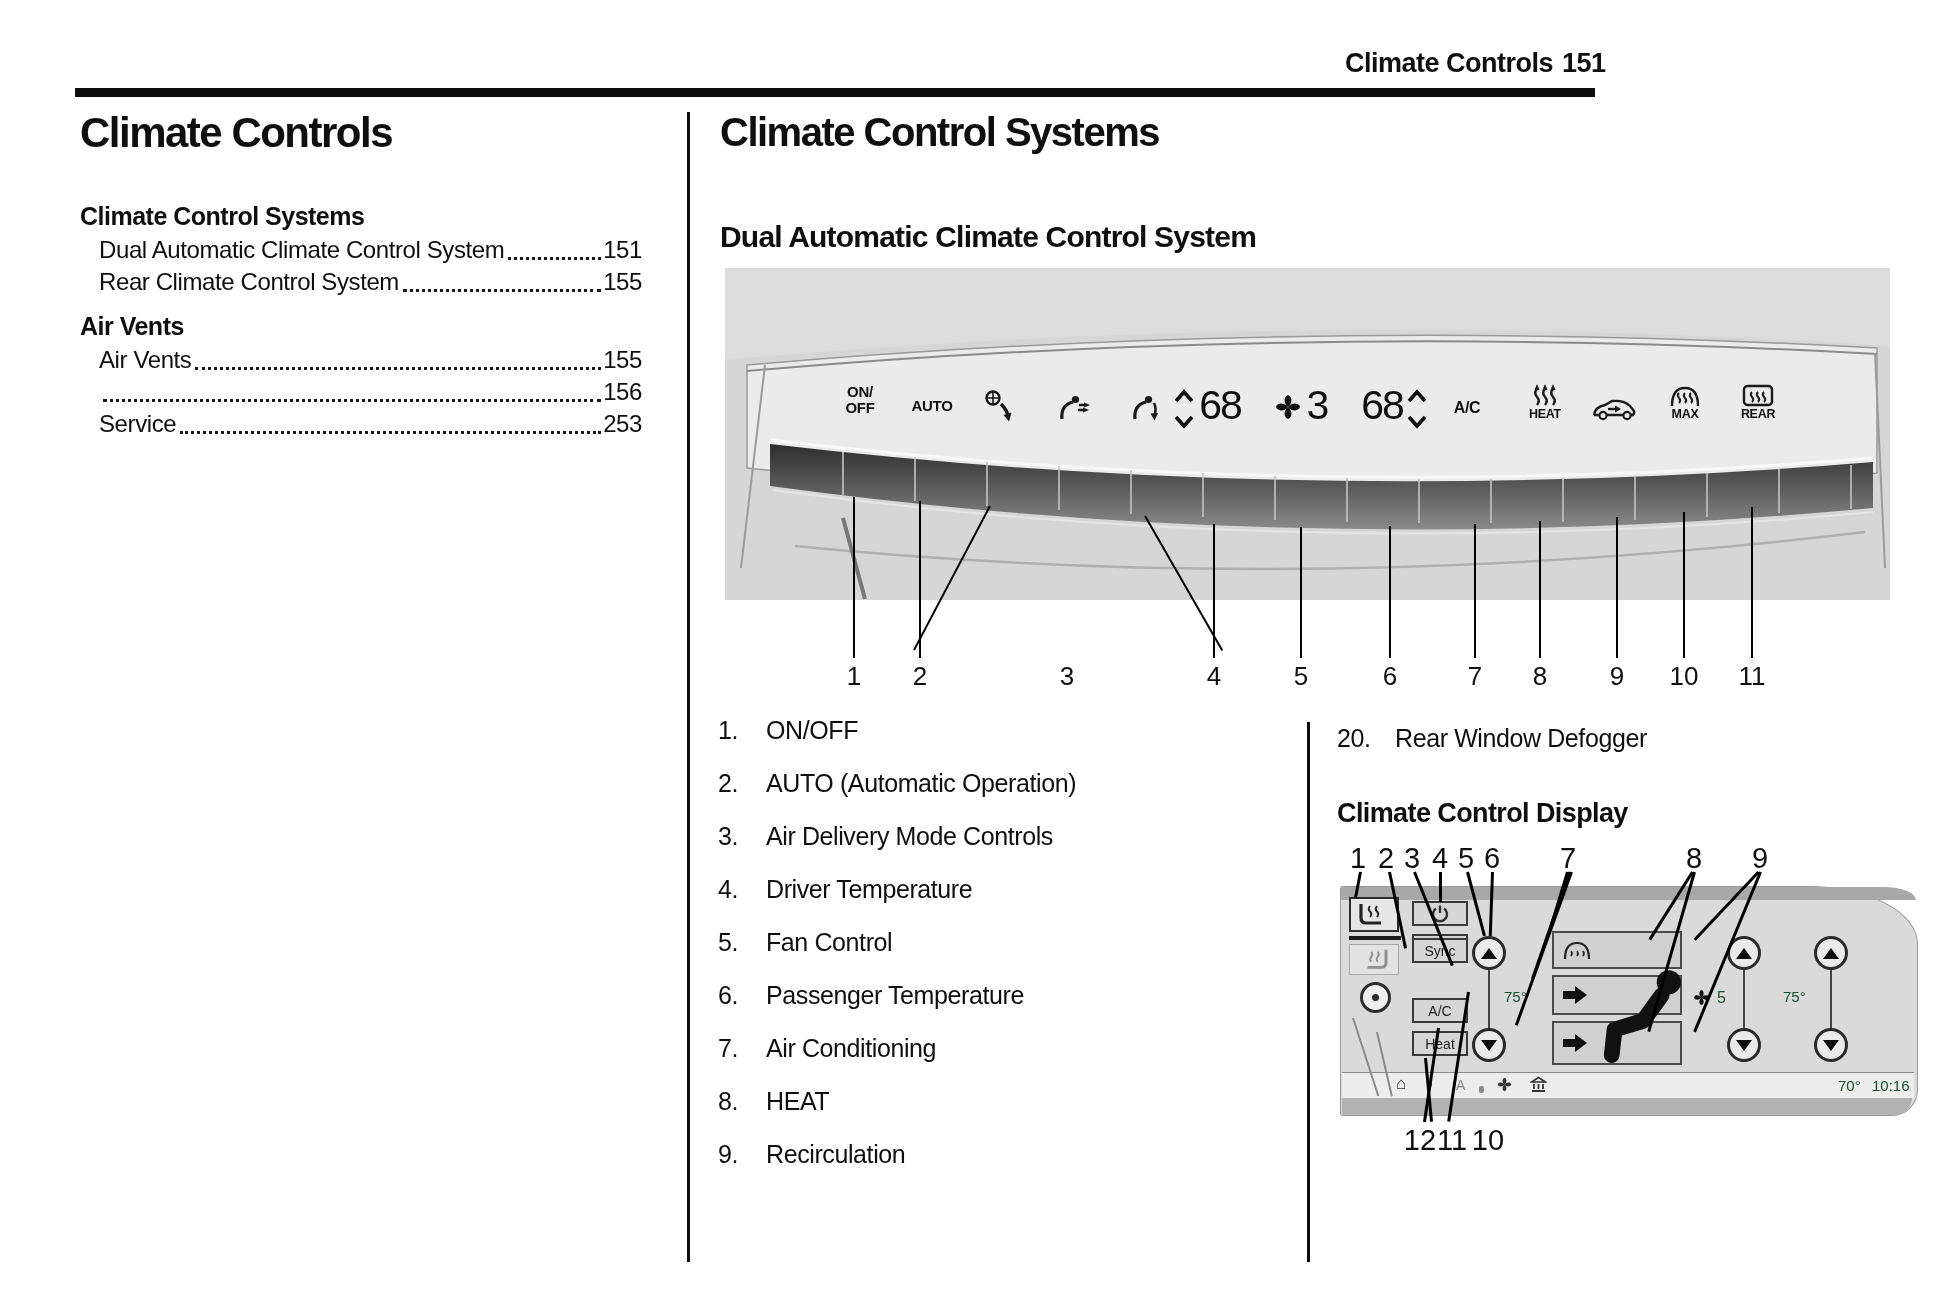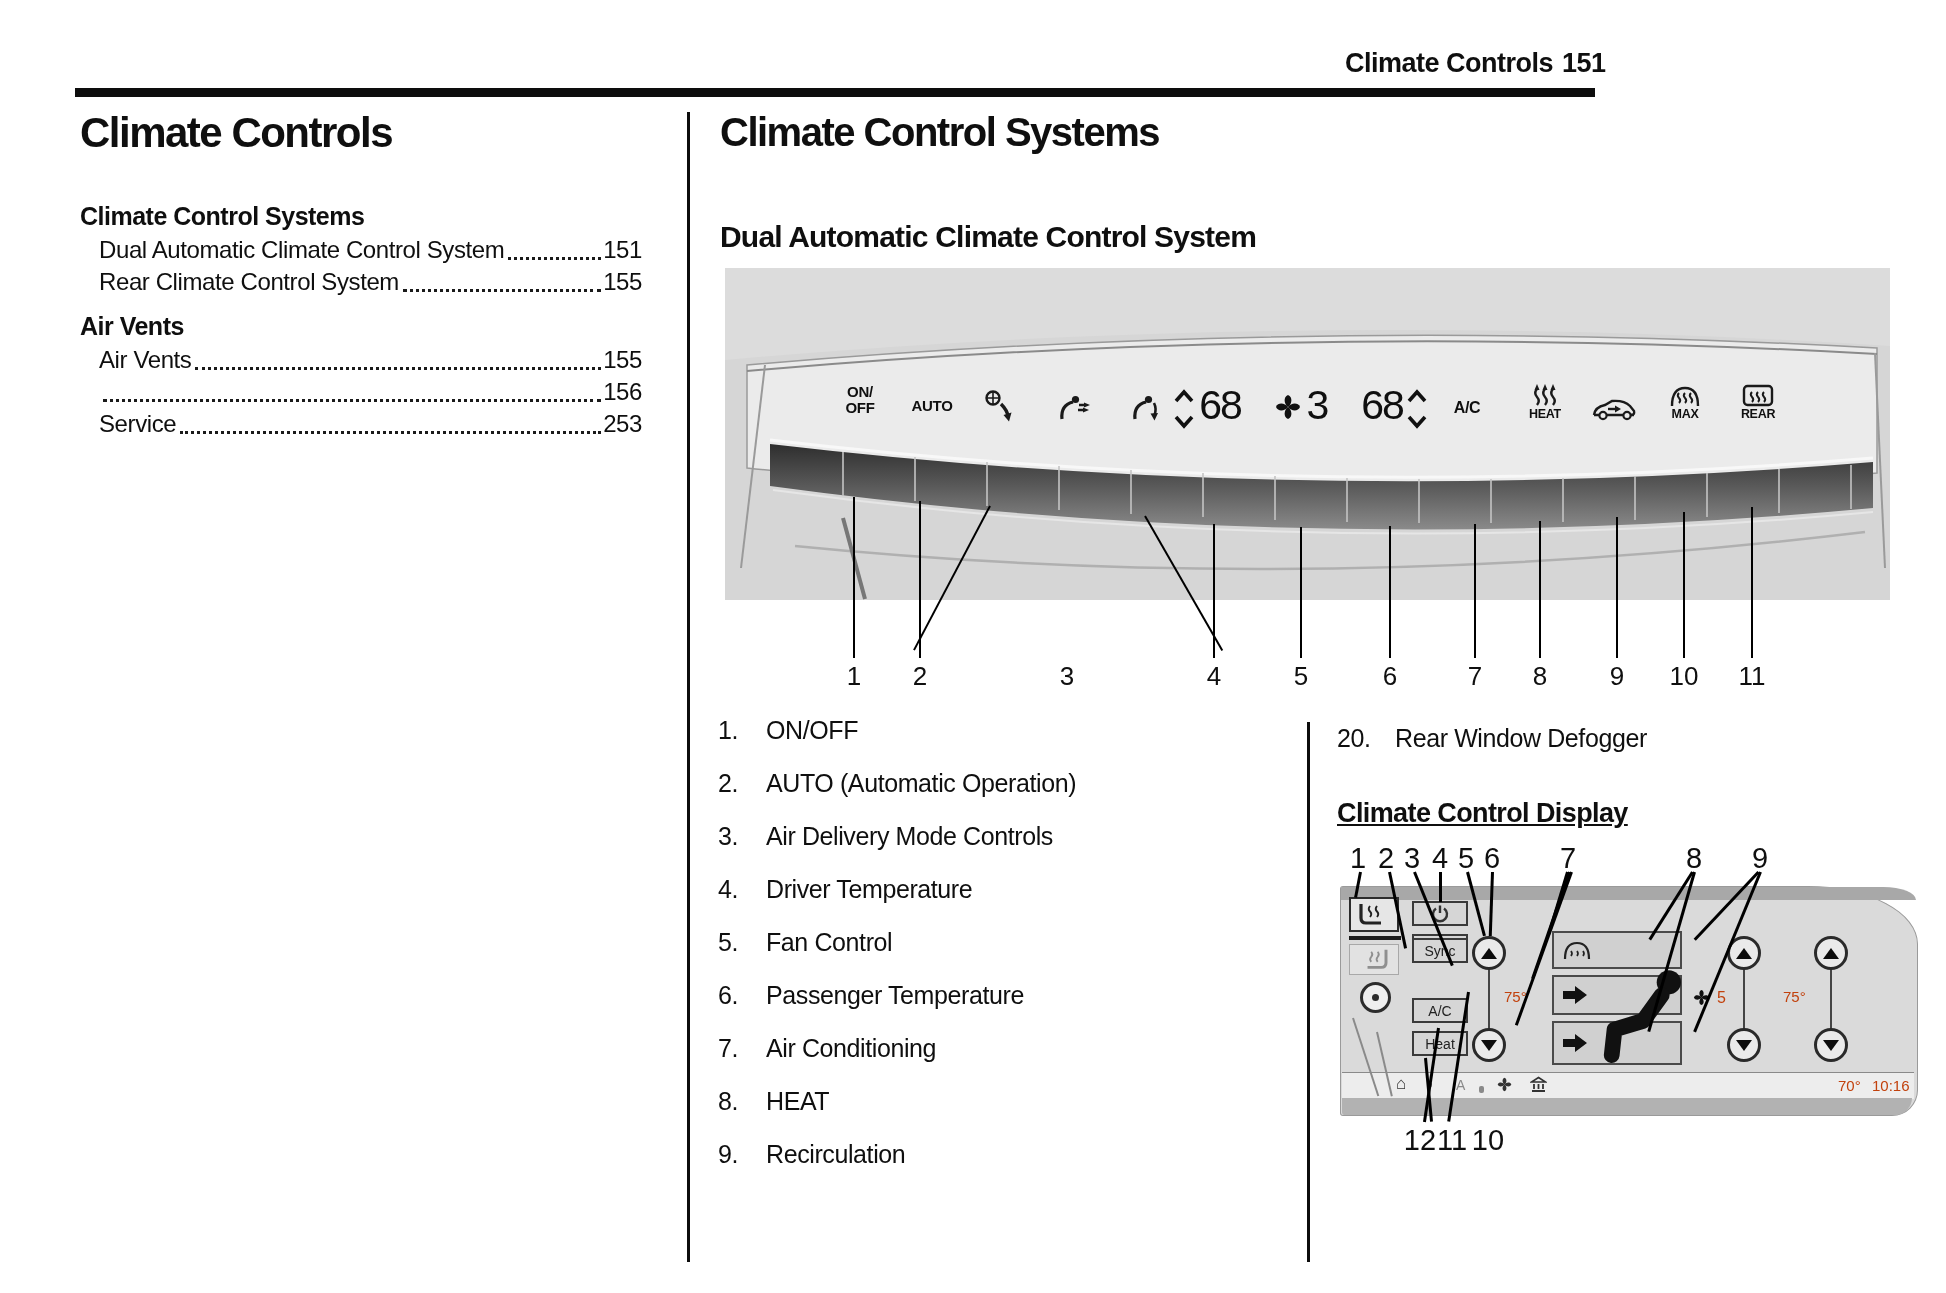--- a/index.html
+++ b/index.html
@@ -36,21 +36,21 @@
   .circ{position:absolute;width:34px;height:34px;border-radius:50%;background:#eaeaea;border:3px solid #2a2a2a;
         display:flex;align-items:center;justify-content:center;box-sizing:border-box;}
   .tri-up{width:0;height:0;border-left:8px solid transparent;border-right:8px solid transparent;border-bottom:11px solid #0c0c0c;}
   .tri-dn{width:0;height:0;border-left:8px solid transparent;border-right:8px solid transparent;border-top:11px solid #0c0c0c;}
   .cbox{position:absolute;background:#d0d0d0;border:2px solid #4a4a4a;display:flex;align-items:center;padding-left:8px;box-sizing:border-box;}
   .conn{position:absolute;width:2px;background:#444;}
   .dspbody{background:#dadada;border:1px solid #9a9a9a;border-radius:3px 110px 26px 3px / 3px 58px 26px 3px;box-sizing:border-box;}
   .dspband{background:#a8a8a8;border-radius:3px 100px 0 0 / 3px 40px 0 0;}
   .dspbar{background:#ededed;border-top:1.5px solid #8a8a8a;}
   .dspfoot{background:#b2b2b2;border-radius:0 0 22px 4px;}
-  .statxt{font-size:15px;color:#c2410c;}
+  .statxt{font-size:15px;color:#14532d;}
   .iconfont{color:#333;}
 </style>
 </head>
 <body>
 
 <div class="page">
 
   <div class="abs hdr" style="left:1345px;top:50px;">Climate Controls</div>
   <div class="abs hdr" style="left:1562px;top:50px;">151</div>
   <div class="abs rule" style="left:75px;top:88px;width:1520px;height:9px;"></div>
@@ -290,21 +290,21 @@
         <span>Recirculation</span>
       </div>
   </div>
 
   <div class="abs leg" style="left:1337px;top:722px;width:560px;">
     <div class="leg-item">
         <span class="leg-num" style="flex-basis:58px;">20.</span>
         <span>Rear Window Defogger</span>
       </div>
   </div>
-  <div class="abs h3" style="left:1337px;top:800px;text-decoration:underline;">Climate Control Display</div>
+  <div class="abs h3" style="left:1337px;top:800px;">Climate Control Display</div>
 
   <div class="abs dspbody" style="left:1340px;top:886px;width:578px;height:230px;"></div>
   <div class="abs dspband" style="left:1341px;top:887px;width:575px;height:13px;"></div>
   <div class="abs dspbar" style="left:1342px;top:1072px;width:572px;height:26px;"></div>
   <div class="abs dspfoot" style="left:1342px;top:1098px;width:570px;height:17px;"></div>
   <div class="seam" style="left:1352px;top:1018px;height:82px;transform:rotate(-18deg);"></div>
   <div class="seam" style="left:1376px;top:1032px;height:66px;transform:rotate(-13deg);"></div>
 
   <div class="abs" style="left:1349px;top:897px;width:50px;height:35px;background:#e6e6e6;border:2px solid #2c2c2c;box-sizing:border-box;display:flex;align-items:center;justify-content:center;">
     <svg width="36" height="26" viewBox="0 0 36 26">

